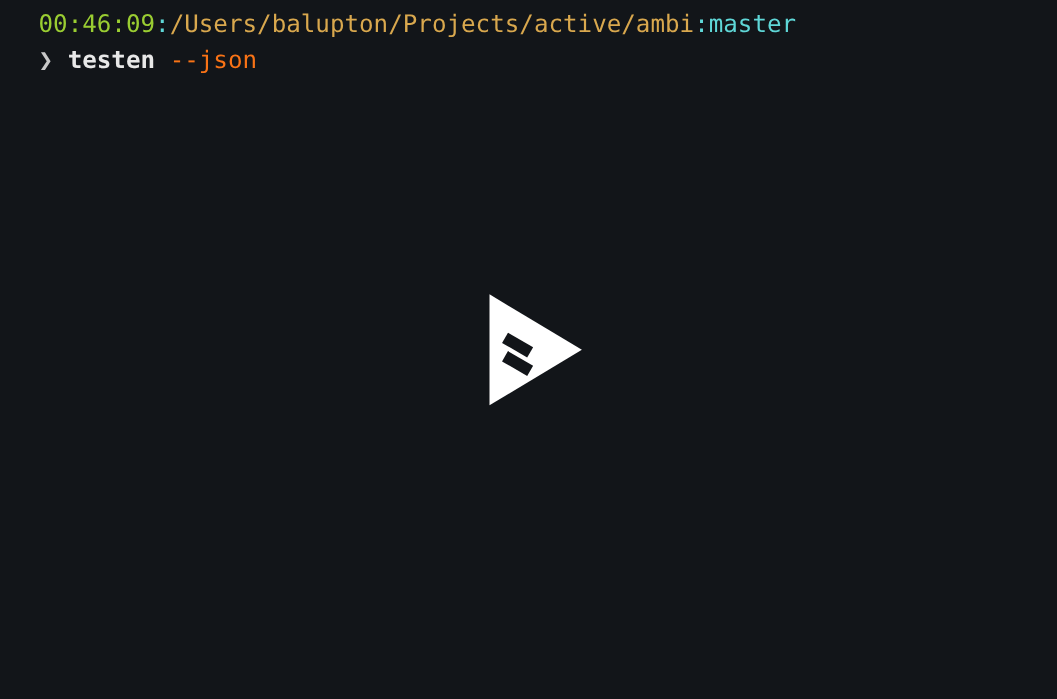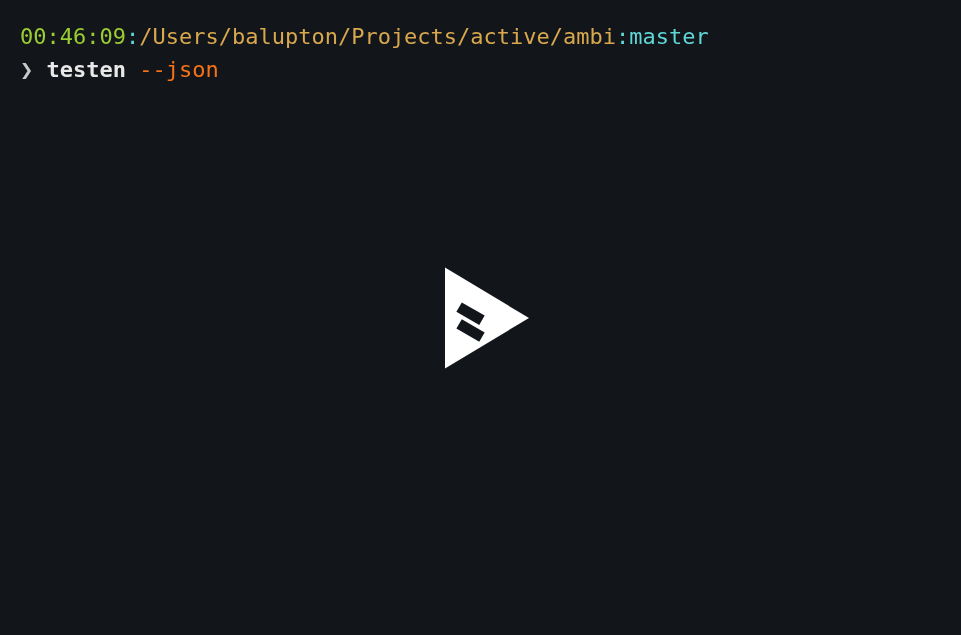--- a/index.html
+++ b/index.html
@@ -11,22 +11,23 @@
       width: 961px;
       height: 635px;
       background-color: #121519;
       font-family: 'Menlo', 'Monaco', 'Consolas', monospace;
       font-size: 22px;
       line-height: 1.5;
       position: relative;
       overflow: hidden;
     }
     .terminal {
-      padding: 20px 20px;
+      padding: 6px 20px;
       color: #d4d4d4;
+      margin-left: 15px;
     }
     .prompt-line-1 {
       white-space: pre;
     }
     .time {
       color: #9acd32;
     }
     .separator {
       color: #5fd7d7;
     }

